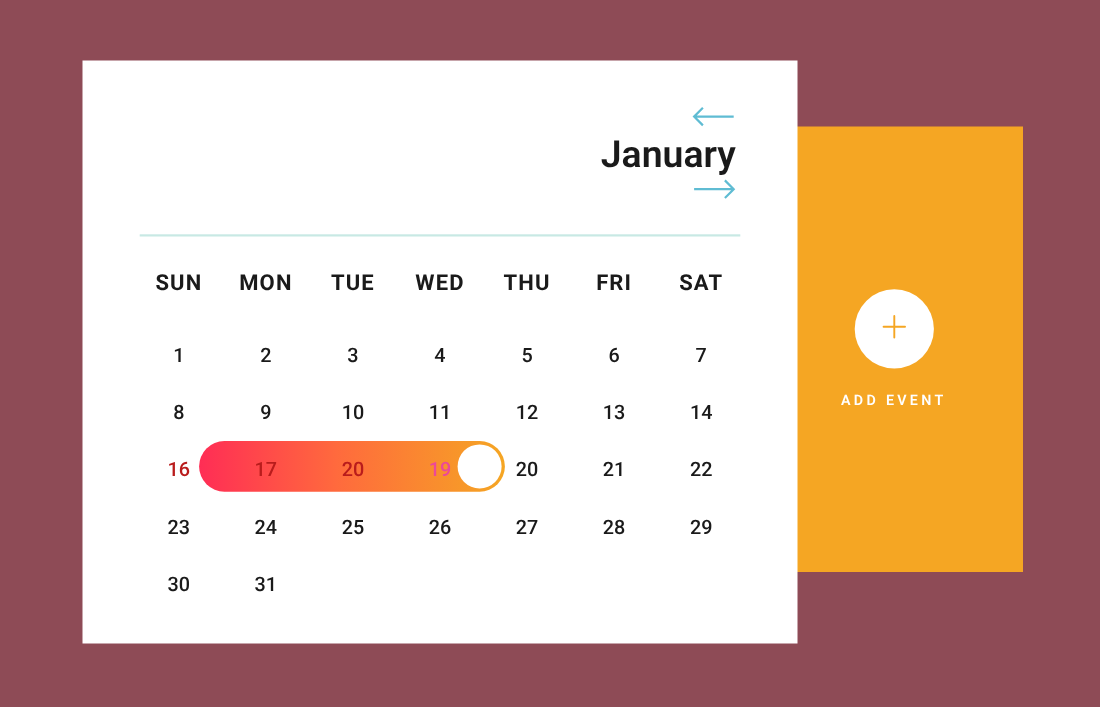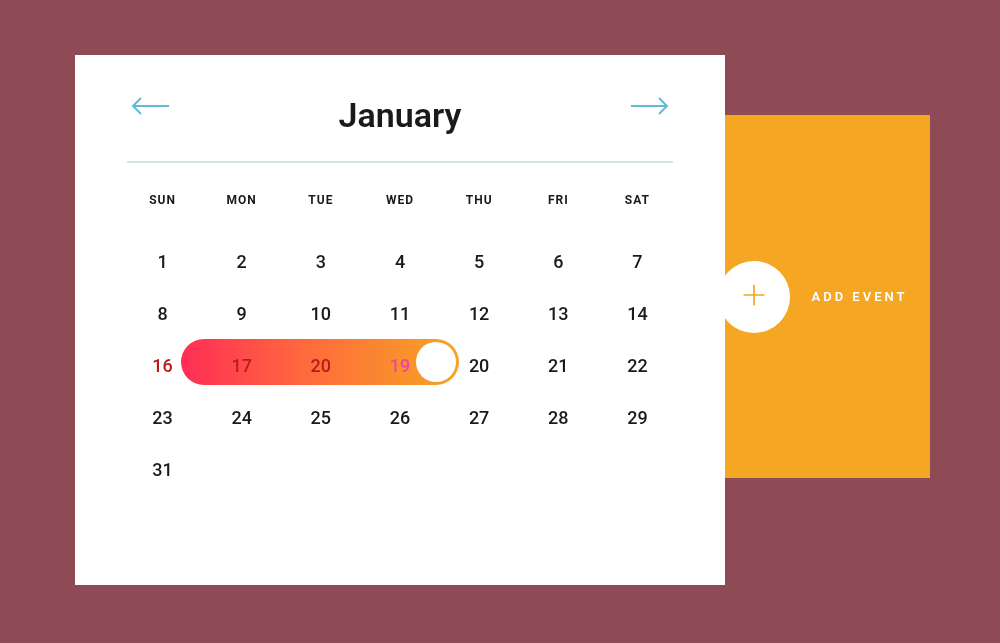--- a/index.html
+++ b/index.html
@@ -9,24 +9,24 @@
       background: #8e4b56;
       font-family: -apple-system, BlinkMacSystemFont, "Segoe UI", Roboto, sans-serif;
       position: relative;
       overflow: hidden;
     }
     .event-panel {
       position: absolute;
       top: 115px;
       left: 695px;
       width: 235px;
-      height: 363px;
+      height: 405px;
       background: #f5a623;
       display: flex;
-      flex-direction: row;
+      flex-direction: column;
       align-items: center;
       justify-content: center;
       gap: 22px;
     }
     .add-circle {
       width: 72px;
       height: 72px;
       border-radius: 50%;
       background: #fff;
       display: flex;
@@ -45,23 +45,24 @@
       position: absolute;
       top: 55px;
       left: 75px;
       width: 650px;
       height: 530px;
       background: #fff;
       padding: 40px 48px 30px 48px;
     }
     .cal-header {
       display: flex;
-      align-items: flex-start;
+      align-items: flex-end;
       justify-content: space-between;
       padding: 0 8px 26px 8px;
+      flex-direction: column;
     }
     .nav-arrow {
       cursor: pointer;
       display: flex;
       align-items: center;
     }
     .nav-arrow svg { width: 40px; height: 22px; stroke: #5fbcd3; stroke-width: 2; fill: none; }
     .month-title {
       font-size: 34px;
       font-weight: 600;
@@ -72,21 +73,21 @@
       background: #c8e9e4;
       margin: 0 4px 30px 4px;
     }
     .weekdays {
       display: grid;
       grid-template-columns: repeat(7, 1fr);
       text-align: center;
       margin-bottom: 28px;
     }
     .weekday {
-      font-size: 12px;
+      font-size: 20px;
       font-weight: 700;
       letter-spacing: 1px;
       color: #1a1a1a;
     }
     .grid-wrapper { position: relative; }
     .range-pill {
       position: absolute;
       height: 46px;
       border-radius: 23px;
       background: linear-gradient(90deg, #ff2d55 0%, #ff6a3d 45%, #f5a623 100%);
@@ -191,16 +192,17 @@
         <div class="day">20</div>
         <div class="day">21</div>
         <div class="day">22</div>
         <div class="day">23</div>
         <div class="day">24</div>
         <div class="day">25</div>
         <div class="day">26</div>
         <div class="day">27</div>
         <div class="day">28</div>
         <div class="day">29</div>
+        <div class="day">30</div>
         <div class="day">31</div>
       </div>
   </div>
 </div>
 
 </body></html>

